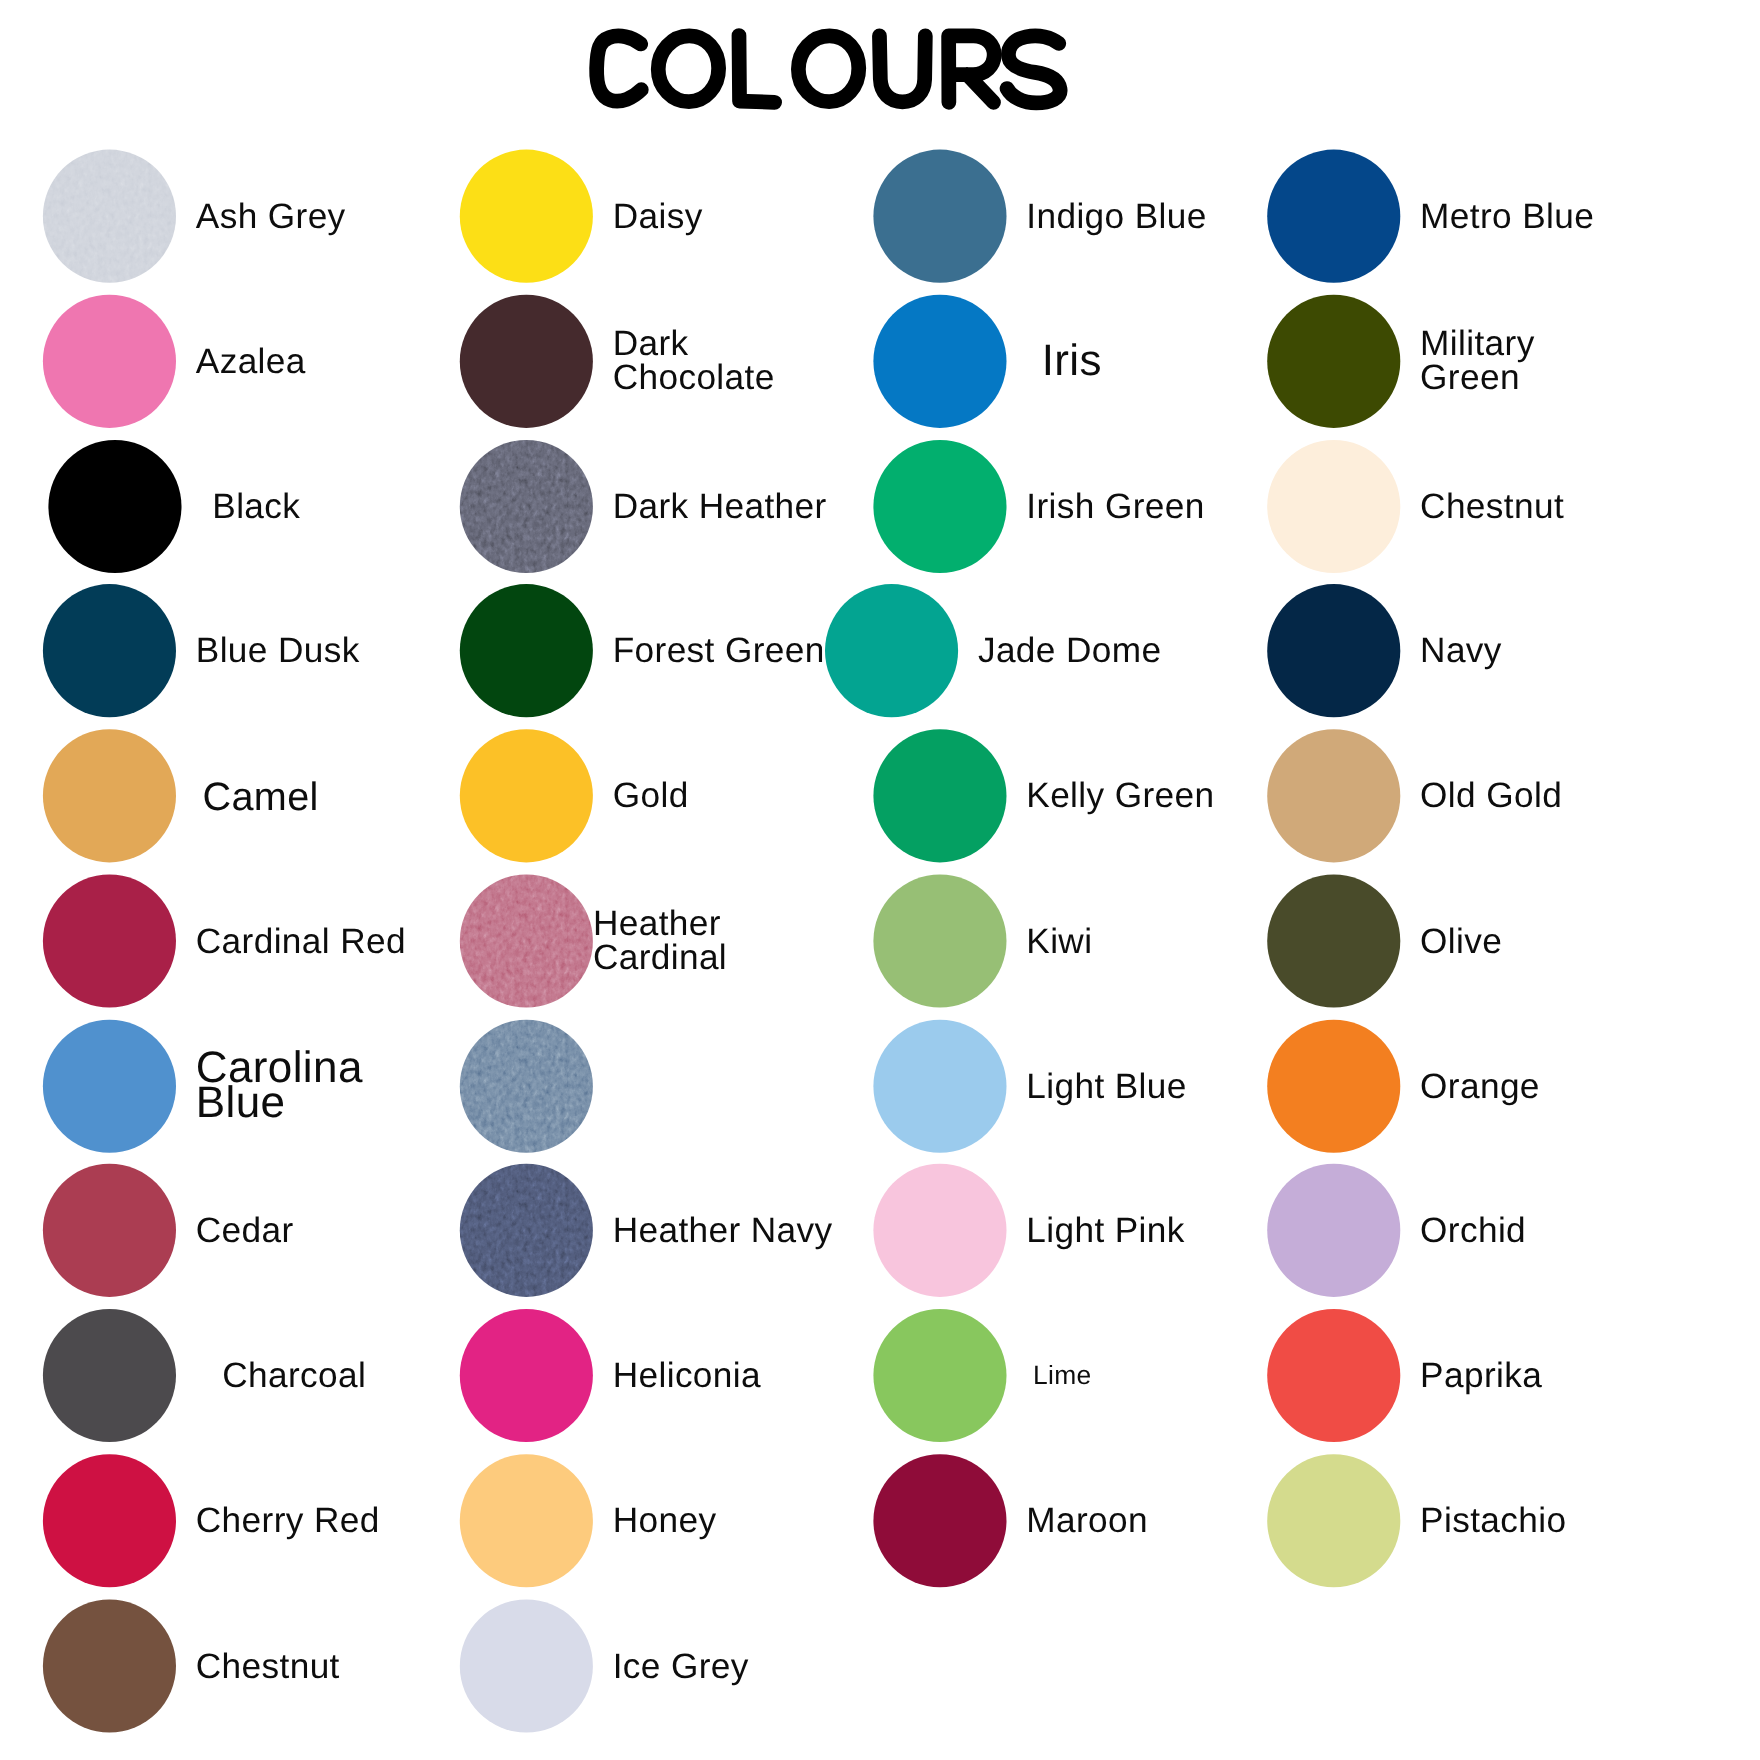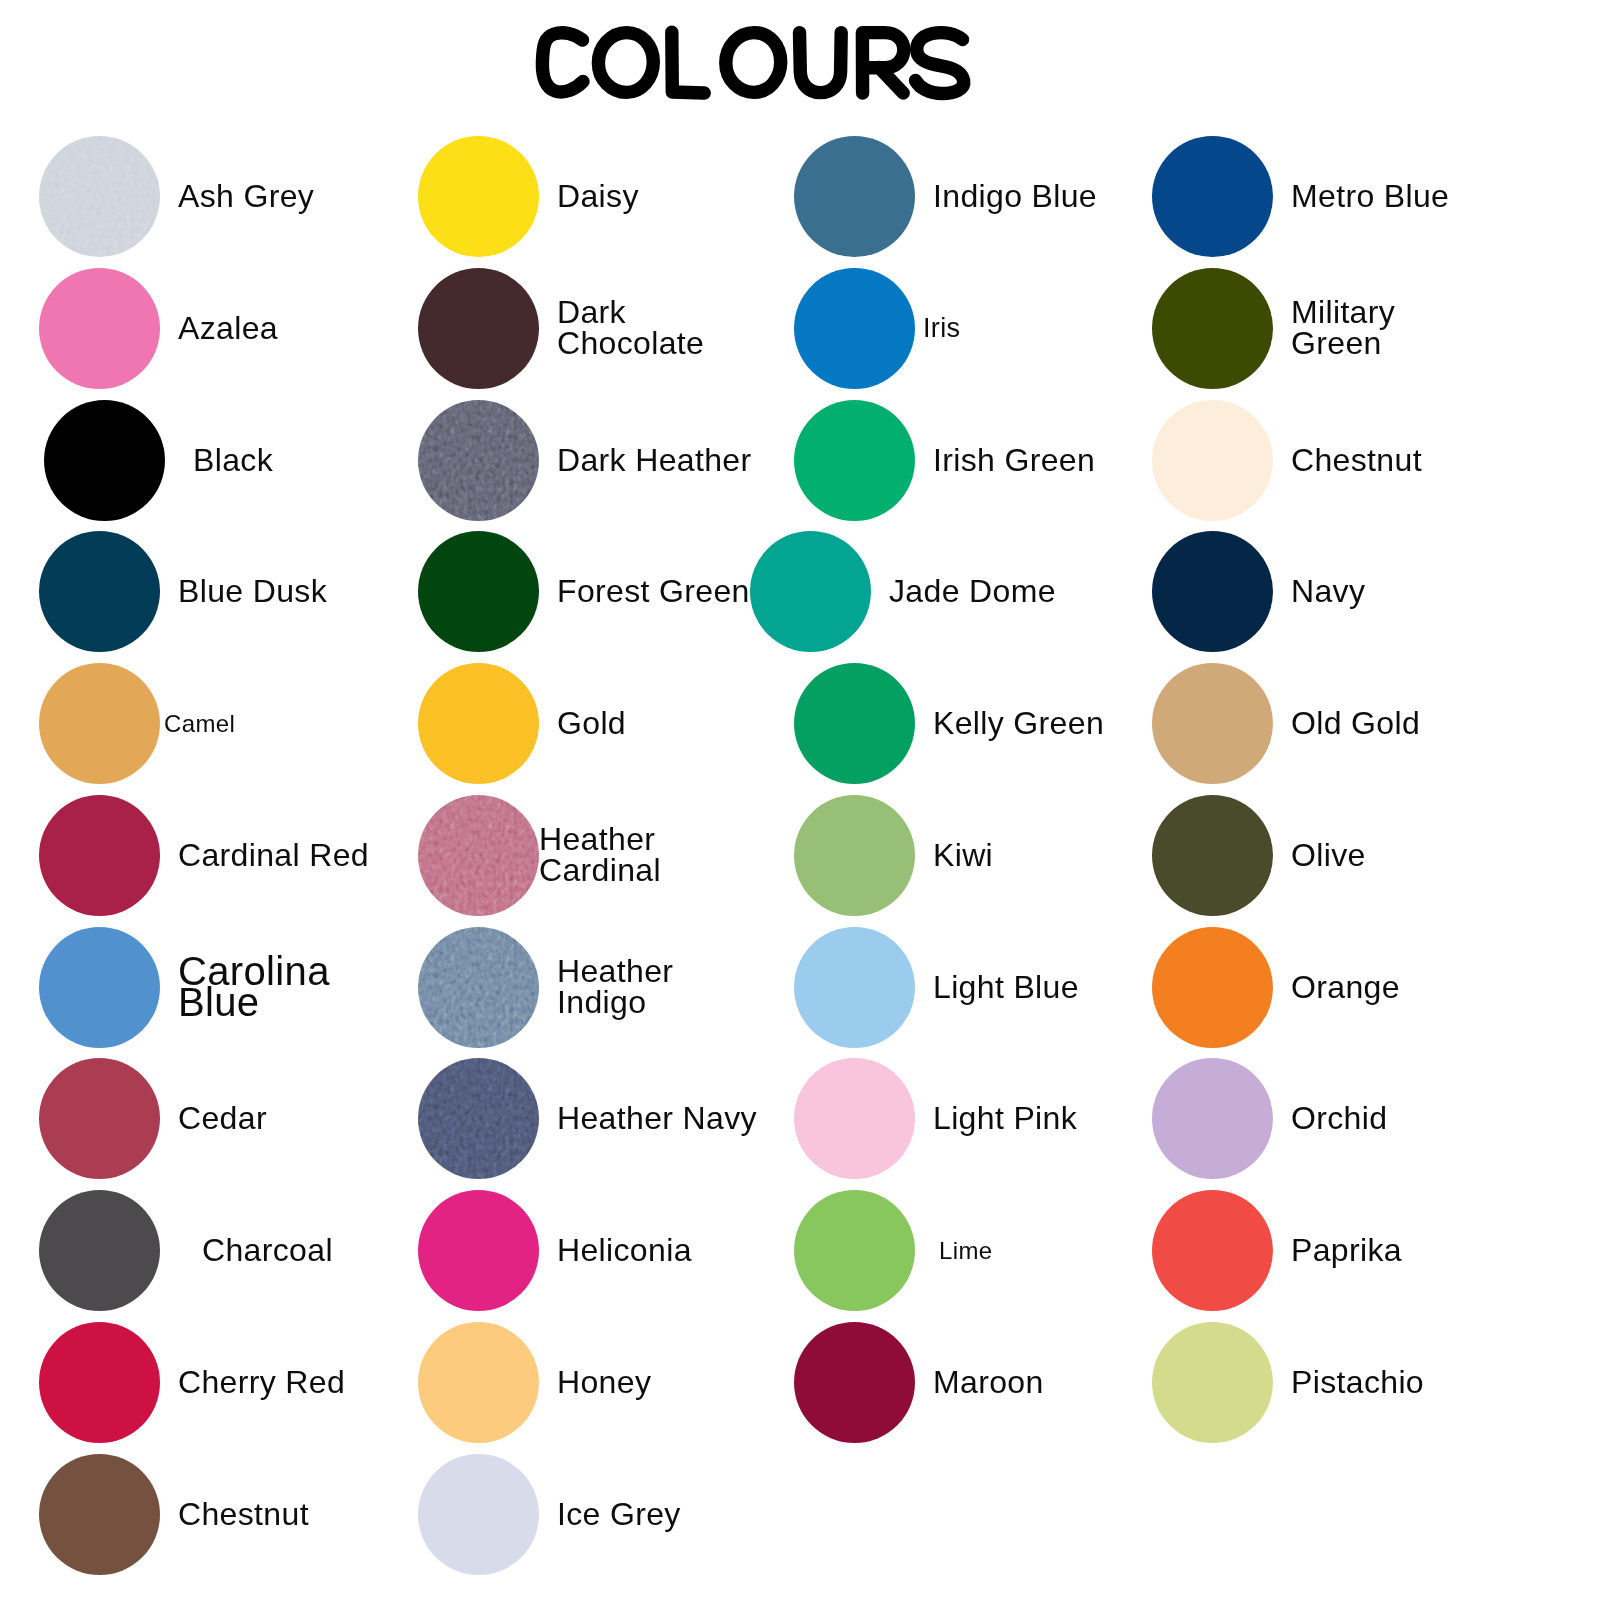--- a/index.html
+++ b/index.html
@@ -80,21 +80,21 @@
       <div class="swatch" style="left: 44px; top: 399.5px; height: 121px; gap: 10px;">
         <div class="dot" style="background-color: rgb(0, 0, 0); width: 121px; height: 121px;"></div>
         <div class="label" style="margin-left: 18px; font-size: 32px; line-height: 31px; max-width: 202px; letter-spacing: 0.35px;">Black</div>
       </div>
       <div class="swatch" style="left: 39px; top: 531.25px; height: 121px;">
         <div class="dot" style="background-color: rgb(2, 60, 87); width: 121px; height: 121px;"></div>
         <div class="label" style="margin-left: 18px; font-size: 32px; line-height: 31px; max-width: 202px; letter-spacing: 0.35px;">Blue Dusk</div>
       </div>
       <div class="swatch" style="left: 39px; top: 663px; height: 121px;">
         <div class="dot" style="background-color: rgb(226, 168, 87); width: 121px; height: 121px;"></div>
-        <div class="label" style="margin-left: 4px; font-size: 24px; line-height: 31px; max-width: 202px; letter-spacing: 0.35px; text-align: center;">Camel</div>
+        <div class="label" style="margin-left: 24px; font-size: 36px; line-height: 31px; max-width: 202px; letter-spacing: 0.35px; text-align: center;">Camel</div>
       </div>
       <div class="swatch" style="left: 39px; top: 794.75px; height: 121px;">
         <div class="dot" style="background-color: rgb(169, 32, 72); width: 121px; height: 121px;"></div>
         <div class="label" style="margin-left: 18px; font-size: 32px; line-height: 31px; max-width: 202px; letter-spacing: 0.35px;">Cardinal Red</div>
       </div>
       <div class="swatch" style="left: 39px; top: 926.5px; height: 121px;">
         <div class="dot" style="background-color: rgb(80, 145, 206); width: 121px; height: 121px;"></div>
         <div class="label" style="margin-left: 18px; font-size: 40px; line-height: 31px; max-width: 202px; letter-spacing: 0.35px;">Carolina Blue</div>
       </div>
       <div class="swatch" style="left: 39px; top: 1058.25px; height: 121px; justify-content: space-between;">
@@ -144,21 +144,20 @@
           </svg>
         </div>
         <div class="label" style="font-size: 32px; line-height: 31px; max-width: 202px; letter-spacing: 0.35px;">Heather Cardinal</div>
       </div>
       <div class="swatch" style="left: 418px; top: 926.5px; height: 121px;">
         <div class="dot heather" style="background-color: rgb(123, 146, 171); width: 121px; height: 121px;">
           <svg class="noise" width="121" height="121" style="opacity: 0.46;">
             <rect width="121" height="121" filter="url(#heather-noise)"></rect>
           </svg>
         </div>
-        <div class="label" style="margin-left: 18px; font-size: 32px; line-height: 31px; max-width: 202px; letter-spacing: 0.35px;">Heather Indigo</div>
       </div>
       <div class="swatch" style="left: 418px; top: 1058.25px; height: 121px;">
         <div class="dot heather" style="background-color: rgb(84, 95, 128); width: 121px; height: 121px;">
           <svg class="noise" width="121" height="121" style="opacity: 0.42;">
             <rect width="121" height="121" filter="url(#heather-noise)"></rect>
           </svg>
         </div>
         <div class="label" style="margin-left: 18px; font-size: 32px; line-height: 31px; max-width: 202px; letter-spacing: 0.35px;">Heather Navy</div>
       </div>
       <div class="swatch" style="left: 418px; top: 1190px; height: 121px;">
@@ -172,21 +171,21 @@
       <div class="swatch" style="left: 418px; top: 1453.5px; height: 121px;">
         <div class="dot" style="background-color: rgb(216, 219, 233); width: 121px; height: 121px;"></div>
         <div class="label" style="margin-left: 18px; font-size: 32px; line-height: 31px; max-width: 202px; letter-spacing: 0.35px;">Ice Grey</div>
       </div>
       <div class="swatch" style="left: 794px; top: 136px; height: 121px;">
         <div class="dot" style="background-color: rgb(59, 111, 144); width: 121px; height: 121px;"></div>
         <div class="label" style="margin-left: 18px; font-size: 32px; line-height: 31px; max-width: 202px; letter-spacing: 0.35px;">Indigo Blue</div>
       </div>
       <div class="swatch" style="left: 794px; top: 267.75px; height: 121px;">
         <div class="dot" style="background-color: rgb(5, 120, 196); width: 121px; height: 121px;"></div>
-        <div class="label" style="margin-left: 8px; font-size: 27px; line-height: 31px; max-width: 202px; letter-spacing: 0.35px;">Iris</div>
+        <div class="label" style="margin-left: 32px; font-size: 40px; line-height: 31px; max-width: 202px; letter-spacing: 0.35px;">Iris</div>
       </div>
       <div class="swatch" style="left: 794px; top: 399.5px; height: 121px;">
         <div class="dot" style="background-color: rgb(2, 175, 110); width: 121px; height: 121px;"></div>
         <div class="label" style="margin-left: 18px; font-size: 32px; line-height: 31px; max-width: 202px; letter-spacing: 0.35px;">Irish Green</div>
       </div>
       <div class="swatch" style="left: 750px; top: 531.25px; height: 121px;">
         <div class="dot" style="background-color: rgb(3, 164, 145); width: 121px; height: 121px;"></div>
         <div class="label" style="margin-left: 18px; font-size: 32px; line-height: 31px; max-width: 202px; letter-spacing: 0.35px;">Jade Dome</div>
       </div>
       <div class="swatch" style="left: 794px; top: 663px; height: 121px;">

